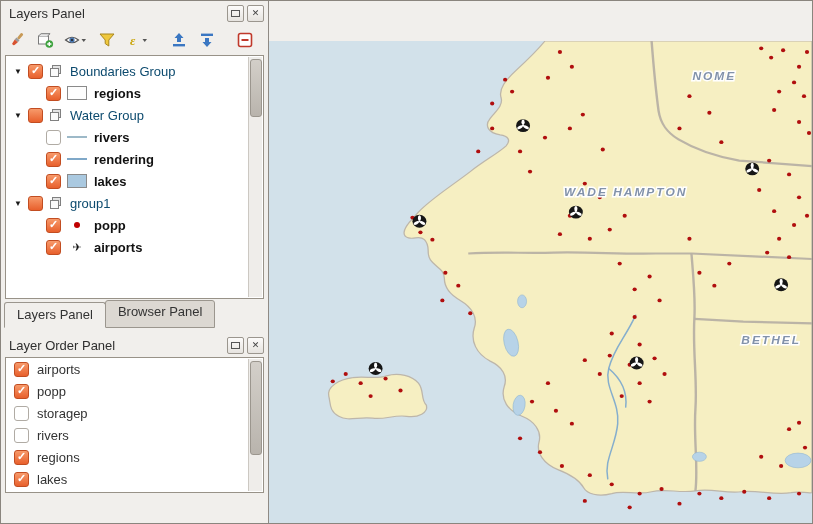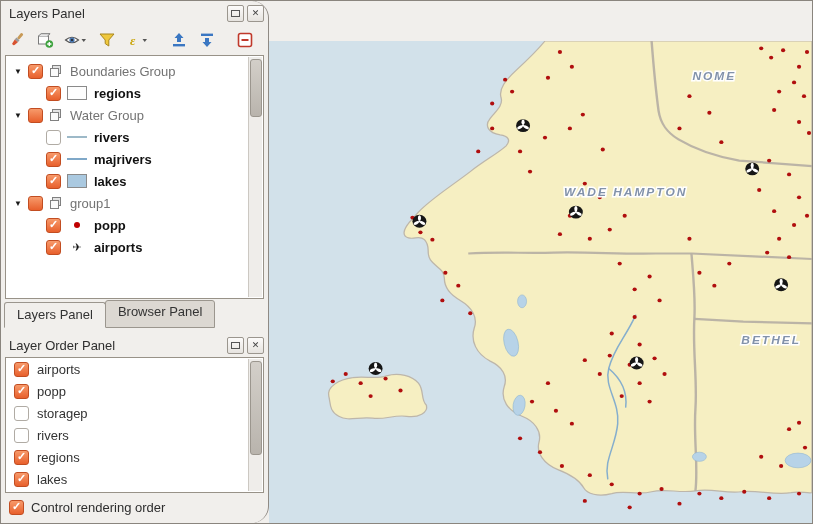--- a/index.html
+++ b/index.html
@@ -1,19 +1,19 @@
 <!DOCTYPE html>
 <html style="--water: #d2e1ea; --land: #f6efc2; --coast: #bdb6aa; --boundary: #b7b0a4; --lake: #b7d3e8; --river: #85aecd; --point: #b00e0e; --label: #8292aa; --accent: #e8602c; --accent-light: #f79a6b;"><head>
 <meta charset="utf-8">
 <style>
   html,body{margin:0;padding:0;background:#e9e7e3;}
   body{width:813px;height:524px;overflow:hidden;font-family:"Liberation Sans",sans-serif;font-size:13px;color:#2e2e2e;}
   .app{width:813px;height:524px;box-sizing:border-box;border:1px solid #8a857e;display:flex;background:#f1efec;}
   
-  .left{width:268px;box-sizing:border-box;display:flex;flex-direction:column;background:#f1efec;border-right:1px solid #8f8a84;border-radius:17px;}
+  .left{width:268px;box-sizing:border-box;display:flex;flex-direction:column;background:#f1efec;border-right:1px solid #8f8a84;}
   .panel-header{height:24px;display:flex;align-items:center;padding:0 4px 0 8px;flex:none;}
   .ph-title{flex:1;color:#2f2f2f;}
   .ph-btn{width:15px;height:15px;margin-left:3px;border:1px solid #9b968e;border-radius:2px;background:linear-gradient(#fcfbfa,#e6e3df);display:inline-flex;align-items:center;justify-content:center;cursor:default;}
   .undock-glyph{width:7px;height:5px;border:1px solid #555;display:inline-block;}
   .close-glyph{font-size:9px;color:#444;line-height:1;}
   .lp-toolbar{height:30px;display:flex;align-items:center;gap:4px;padding:0 4px;flex:none;}
   .tb-btn{width:24px;height:24px;display:inline-flex;align-items:center;justify-content:center;border-radius:3px;}
   .tb-btn svg{display:block;}
   .tb-gap{width:6px;}
   
@@ -30,21 +30,21 @@
   .cb.checked::after{content:"✓";color:#fff;font-weight:bold;font-size:11px;position:absolute;left:2px;top:-1px;}
   .cb.partial{background:linear-gradient(var(--accent-light,#f79a6b),var(--accent,#e8602c));border-color:#c24d21;}
   .group-icon{margin-left:6px;display:inline-flex;}
   .swatch{width:20px;height:14px;margin-left:6px;box-sizing:border-box;display:inline-flex;align-items:center;justify-content:center;flex:none;}
   .swatch.fill{border:1px solid #8a8a8a;}
   .swatch .line{width:20px;height:2px;display:block;}
   .swatch .dot{width:6px;height:6px;border-radius:50%;display:block;}
   .swatch.airSw{font-size:11px;color:#111;}
   .lbl{margin-left:7px;white-space:nowrap;}
   .tree-row.layer .lbl{font-weight:bold;color:#111;}
-  .tree-row.group .lbl{color:#737373;}
+  .tree-row.group .lbl{color:#0c4a6e;}
   .order-row .lbl{margin-left:8px;color:#333;}
   .vscroll{position:absolute;top:1px;right:1px;bottom:1px;width:13px;background:#efedea;border-left:1px solid #ccc8c2;}
   .vthumb{position:absolute;left:1px;width:10px;border:1px solid #9b968e;border-radius:3px;background:linear-gradient(#d3cfc9,#b9b4ad);}
   
   .tabs{display:flex;align-items:flex-end;height:26px;margin:3px 0 5px 3px;flex:none;}
   .tab{padding:4px 12px 5px;background:#dcd8d2;border:1px solid #9b968e;border-radius:3px 3px 0 0;margin-right:-1px;color:#333;cursor:default;}
   .tab.active{background:#f1efec;border-bottom-color:#f1efec;position:relative;z-index:2;}
   .tab:not(.active){padding-top:3px;padding-bottom:8px;}
   .footer-check{height:24px;display:flex;align-items:center;gap:7px;padding:0 8px;flex:none;margin-top:2px;}
   
@@ -166,21 +166,21 @@
             <span class="swatch">
               <span class="line" style="background:#9db9c8"></span>
             </span>
             <span class="lbl">rivers</span>
           </div>
           <div class="tree-row layer">
             <span class="cb checked"></span>
             <span class="swatch">
               <span class="line" style="background:#7fa8c8"></span>
             </span>
-            <span class="lbl">majrivers</span>
+            <span class="lbl">rendering</span>
           </div>
           <div class="tree-row layer">
             <span class="cb checked"></span>
             <span class="swatch fill" style="background: rgb(170, 201, 224);"></span>
             <span class="lbl">lakes</span>
           </div>
           <div class="tree-row group">
             <span class="expander">▼</span>
             <span class="cb partial"></span>
             <span class="group-icon">
@@ -249,24 +249,20 @@
           <div class="order-row">
             <span class="cb checked"></span>
             <span class="lbl">lakes</span>
           </div>
         </div>
       <div class="vscroll">
           <div class="vthumb" style="top:2px;height:92px"></div>
         </div>
     </div>
 
-    <div class="footer-check">
-      <span class="cb checked"></span>
-      <span class="fc-label">Control rendering order</span>
-    </div>
 
   </div>
 
   <div class="map">
     <svg viewBox="0 0 545 524" preserveAspectRatio="none">
       <defs>
         <g id="airport-symbol">
           <circle r="7" fill="#161616"></circle>
           <g fill="#ffffff">
             <ellipse cx="0" cy="-3.6" rx="1.6" ry="3"></ellipse>

